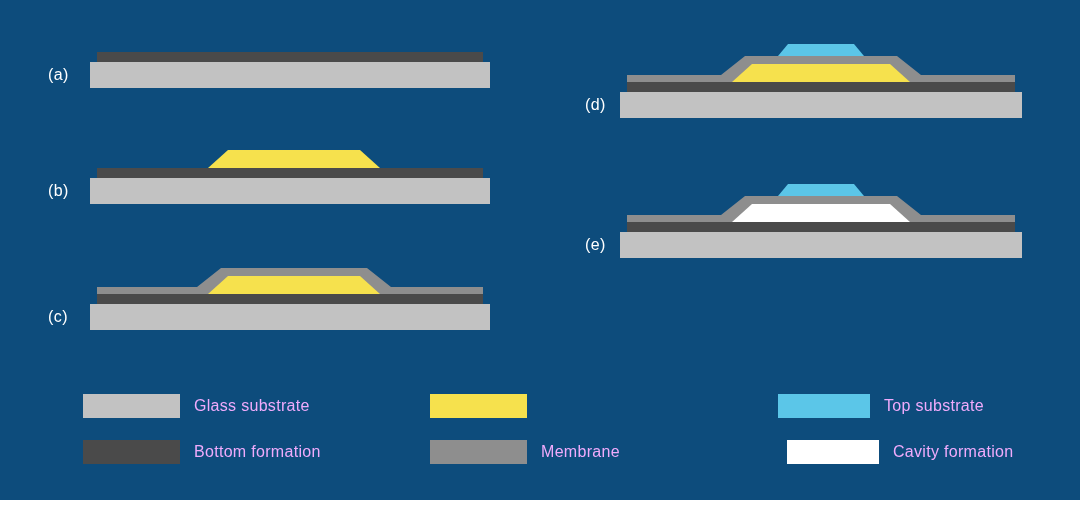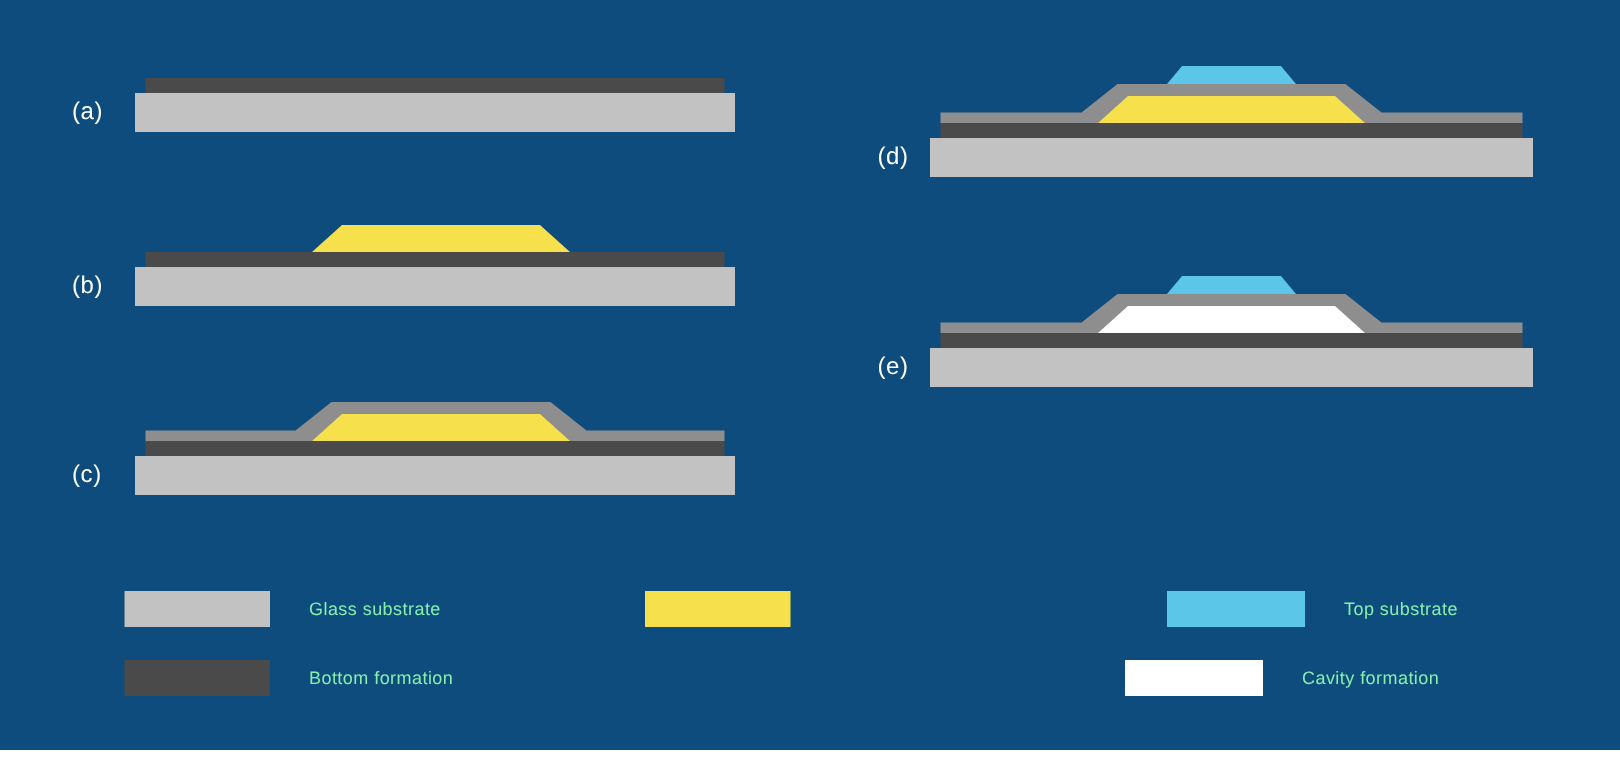--- a/index.html
+++ b/index.html
@@ -36,25 +36,24 @@
   }
 
   .swatch {
     display: inline-block;
     width: 97px;
     height: 24px;
     flex: 0 0 auto;
   }
 
   .legend-label {
-    color: #86efac;
-    font-size: 12px;
+    color: #f0abfc;
+    font-size: 16px;
     letter-spacing: 0.3px;
     white-space: nowrap;
-    margin-left: 12px;
   }
 
   .bottom-bar {
     position: absolute;
     left: 0;
     bottom: 0;
     width: 100%;
     height: 6px;
   }
 </style>
@@ -113,25 +112,29 @@
 
   <div class="legend-item" style="left:83px; top:440px">
     <span class="swatch" style="background: rgb(74, 74, 74);"></span>
     <span class="legend-label">Bottom formation</span>
   </div>
 
   <div class="legend-item" style="left:430px; top:394px">
     <span class="swatch" style="background: rgb(246, 225, 77);"></span>
   </div>
 
+  <div class="legend-item" style="left:430px; top:440px">
+    <span class="swatch" style="background: rgb(142, 142, 142);"></span>
+    <span class="legend-label">Membrane</span>
+  </div>
 
   <div class="legend-item" style="left:778px; top:394px">
     <span class="swatch" style="width: 92px; background: rgb(91, 198, 232);"></span>
     <span class="legend-label">Top substrate</span>
   </div>
 
-  <div class="legend-item" style="left:750px; top:440px">
+  <div class="legend-item" style="left:787px; top:440px">
     <span class="swatch" style="width: 92px; background: rgb(255, 255, 255);"></span>
     <span class="legend-label">Cavity formation</span>
   </div>
 
   <div class="bottom-bar" style="background: rgb(255, 255, 255);"></div>
 </div>
 
 </body></html>

